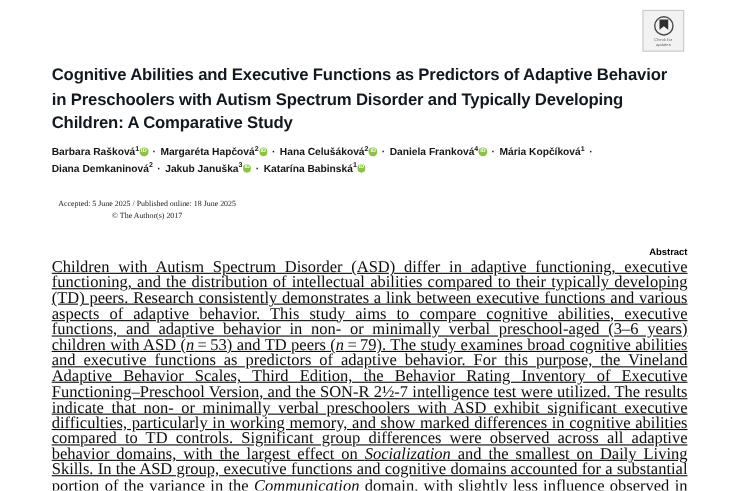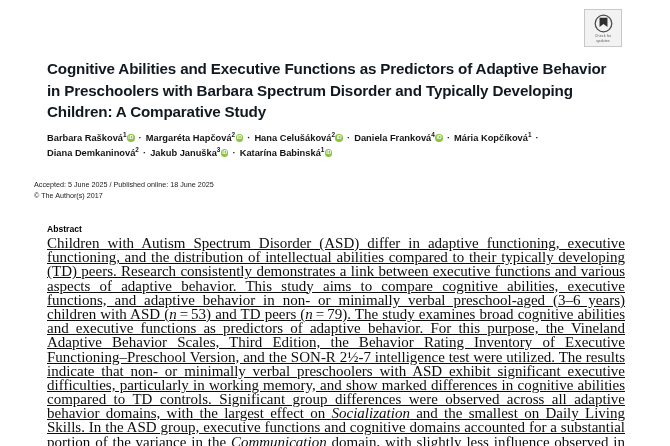--- a/index.html
+++ b/index.html
@@ -110,42 +110,44 @@
     line-height: 7.6px;
     text-align: center;
     font-weight: bold;
     font-family: "Liberation Sans", sans-serif;
   }
   .sep { padding: 0 1.5px; }
 
   
   .pubinfo {
     position: absolute;
-    left: 34px;
+    left: 53px;
     top: 180px;
     font-size: 7.2px;
     line-height: 10.5px;
     color: #1a1a1a;
-    font-family: Liberation Sans, sans-serif;
+    font-family: Liberation Serif, serif;
+    text-align: center;
   }
 
   
   .abstract-block {
     position: absolute;
     left: 47px;
     top: 224px;
     width: 578px;
   }
   .abstract-heading {
     font-family: "Liberation Sans", sans-serif;
     font-size: 8.6px;
     font-weight: bold;
     color: #000;
     line-height: 11px;
     margin-bottom: 1px;
+    text-align: right;
   }
   .abstract-body {
     font-family: "Liberation Serif", serif;
     font-size: 15px;
     line-height: 14.18px;
     color: #0d0d0d;
     text-align: justify;
     text-justify: inter-word;
     text-decoration: underline;
   }
@@ -160,21 +162,21 @@
     <div class="crossmark-mark">
       <svg viewBox="0 0 24 24" width="19" height="19" aria-hidden="true">
         <circle cx="12" cy="12" r="10.5" fill="none" stroke="#4a4a4a" stroke-width="1.6"></circle>
         <path d="M7 4.6 L17 4.6 L17 16.4 L12 12.6 L7 16.4 Z" fill="#2f2f2f"></path>
       </svg>
     </div>
     <div class="crossmark-label">Check for</div>
     <div class="crossmark-label">updates</div>
   </div>
 
-  <h1 class="title">Cognitive Abilities and Executive Functions as Predictors of Adaptive Behavior in Preschoolers with Barbara Spectrum Disorder and Typically Developing Children: A Comparative Study</h1>
+  <h1 class="title">Cognitive Abilities and Executive Functions as Predictors of Adaptive Behavior in Preschoolers with Autism Spectrum Disorder and Typically Developing Children: A Comparative Study</h1>
 
   <div class="authors" id="author-list"><span class="author">Barbara Rašková<sup>1</sup><span class="orcid"></span></span><span class="sep"> · </span><span class="author">Margaréta Hapčová<sup>2</sup><span class="orcid"></span></span><span class="sep"> · </span><span class="author">Hana Celušáková<sup>2</sup><span class="orcid"></span></span><span class="sep"> · </span><span class="author">Daniela Franková<sup>4</sup><span class="orcid"></span></span><span class="sep"> · </span><span class="author">Mária Kopčíková<sup>1</sup></span><span class="sep"> · </span><span class="author">Diana Demkaninová<sup>2</sup></span><span class="sep"> · </span><span class="author">Jakub Januška<sup>3</sup><span class="orcid"></span></span><span class="sep"> · </span><span class="author">Katarína Babinská<sup>1</sup><span class="orcid"></span></span></div>
 
   <div class="pubinfo">
     <div>Accepted: 5 June 2025 / Published online: 18 June 2025</div>
     <div>© The Author(s) 2017</div>
   </div>
 
   <div class="abstract-block">
     <div class="abstract-heading">Abstract</div>

